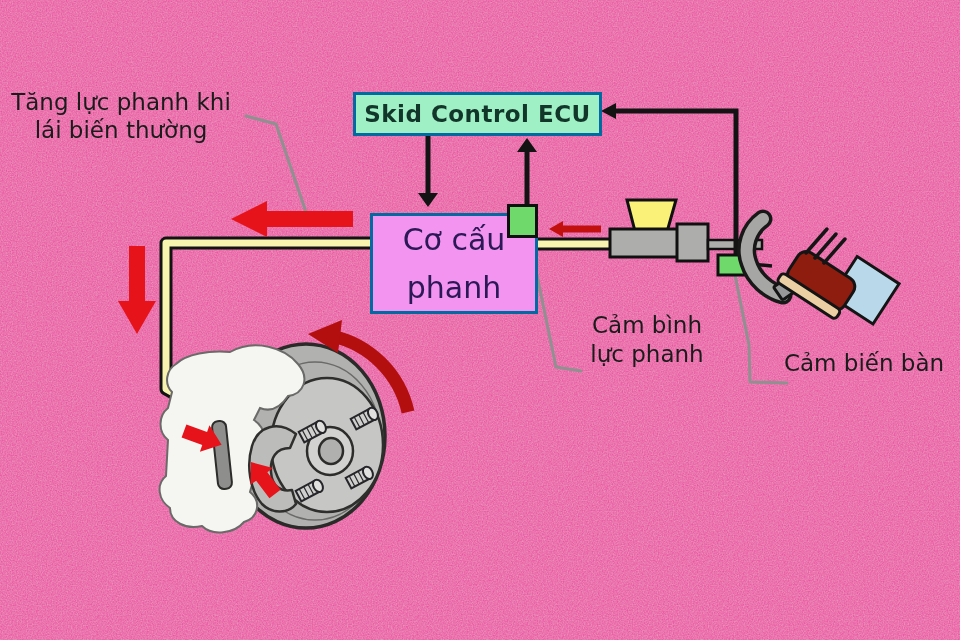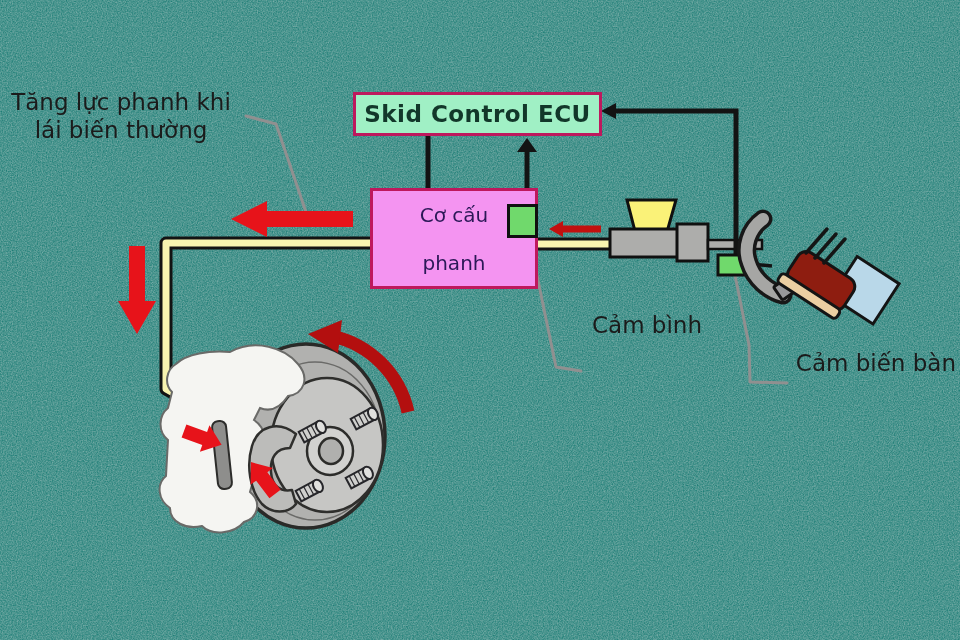--- a/index.html
+++ b/index.html
@@ -1,47 +1,47 @@
 <!DOCTYPE html>
 <html><head>
 <meta charset="utf-8">
 <style>
   html,body{margin:0;padding:0;}
   .stage{
     position:relative;width:960px;height:640px;overflow:hidden;
-    background:#0f766e;
+    background:#ec4899;
     font-family:"DejaVu Sans","Liberation Sans",sans-serif;
   }
   .stage svg{position:absolute;left:0;top:0;}
   .lbl{
     position:absolute;text-align:center;color:#1b1b1b;
     font-size:23px;line-height:28px;white-space:nowrap;
   }
   .box{
     position:absolute;display:flex;flex-direction:column;
     align-items:center;justify-content:center;
-    border:3px solid #be185d;text-align:center;
+    border:3px solid #0369a1;text-align:center;
   }
   .ecu-box{
     left:353px;top:92px;width:243px;height:38px;
     background:#a0f0c5;color:#12372a;
     font-size:23px;font-weight:bold;letter-spacing:0.5px;
   }
   .actuator-box{
-    left:370px;top:188px;width:162px;height:95px;
+    left:370px;top:213px;width:162px;height:95px;
     background:#f494f1;color:#2b1857;
-    font-size:20px;line-height:28px;gap:20px;
+    font-size:30px;line-height:28px;gap:20px;
   }
   .sensor-square{
     position:absolute;left:507px;top:204px;width:25px;height:28px;
     background:#70d96c;border:3px solid #101010;
   }
   .label-normal{left:2px;top:88px;width:238px;}
   .label-force-sensor{left:558px;top:311px;width:178px;line-height:29px;}
-  .label-pedal-sensor{left:772px;top:349px;width:184px;line-height:29px;text-align:right;}
+  .label-pedal-sensor{left:772px;top:349px;width:184px;line-height:29px;}
 </style>
 </head>
 <body>
 
 <div class="stage">
 
   <svg width="960" height="640" aria-hidden="true">
     <filter id="grain">
       <feTurbulence type="fractalNoise" baseFrequency="0.8" numOctaves="2" stitchTiles="stitch"></feTurbulence>
       <feColorMatrix type="matrix" values="0 0 0 0 0.80  0 0 0 0 0.80  0 0 0 0 0.78  0 0 0 0.55 0"></feColorMatrix>
@@ -191,19 +191,20 @@
 
   <div class="box actuator-box">
     <div>Cơ cấu</div>
     <div>phanh</div>
   </div>
 
   <div class="sensor-square"></div>
 
   <div class="lbl label-force-sensor">
     <div>Cảm bình</div>
+    <div>lực phanh</div>
   </div>
 
   <div class="lbl label-pedal-sensor">
     <div>Cảm biến bàn</div>
   </div>
 
 </div>
 
 </body></html>

